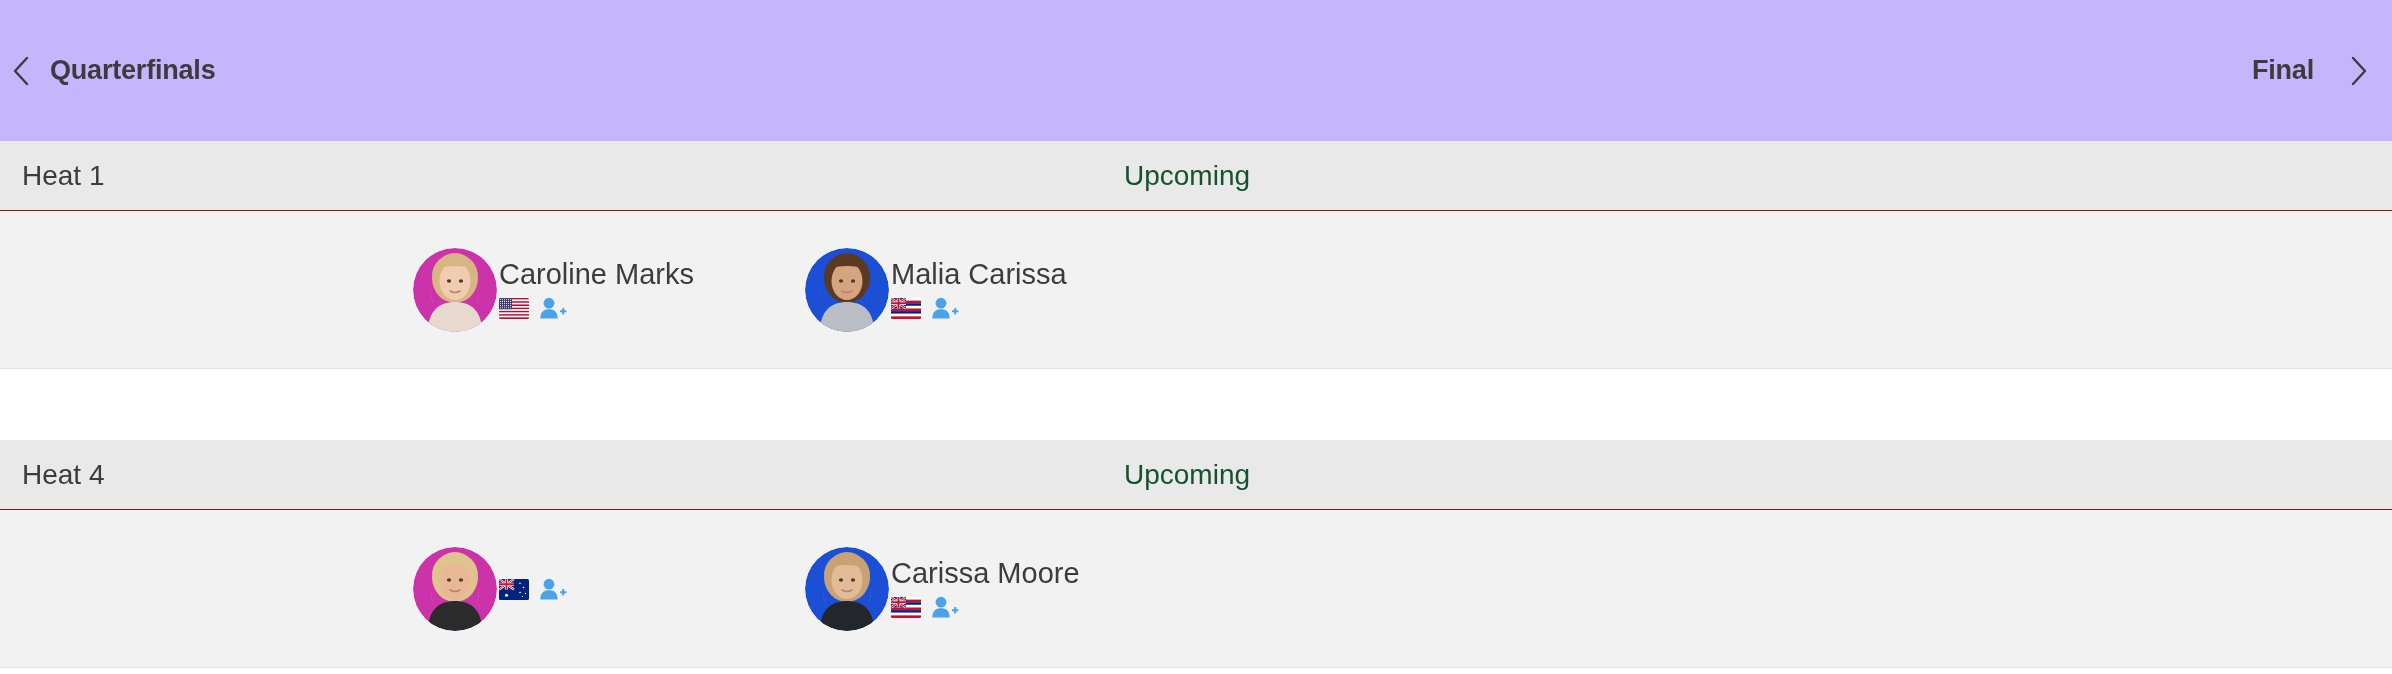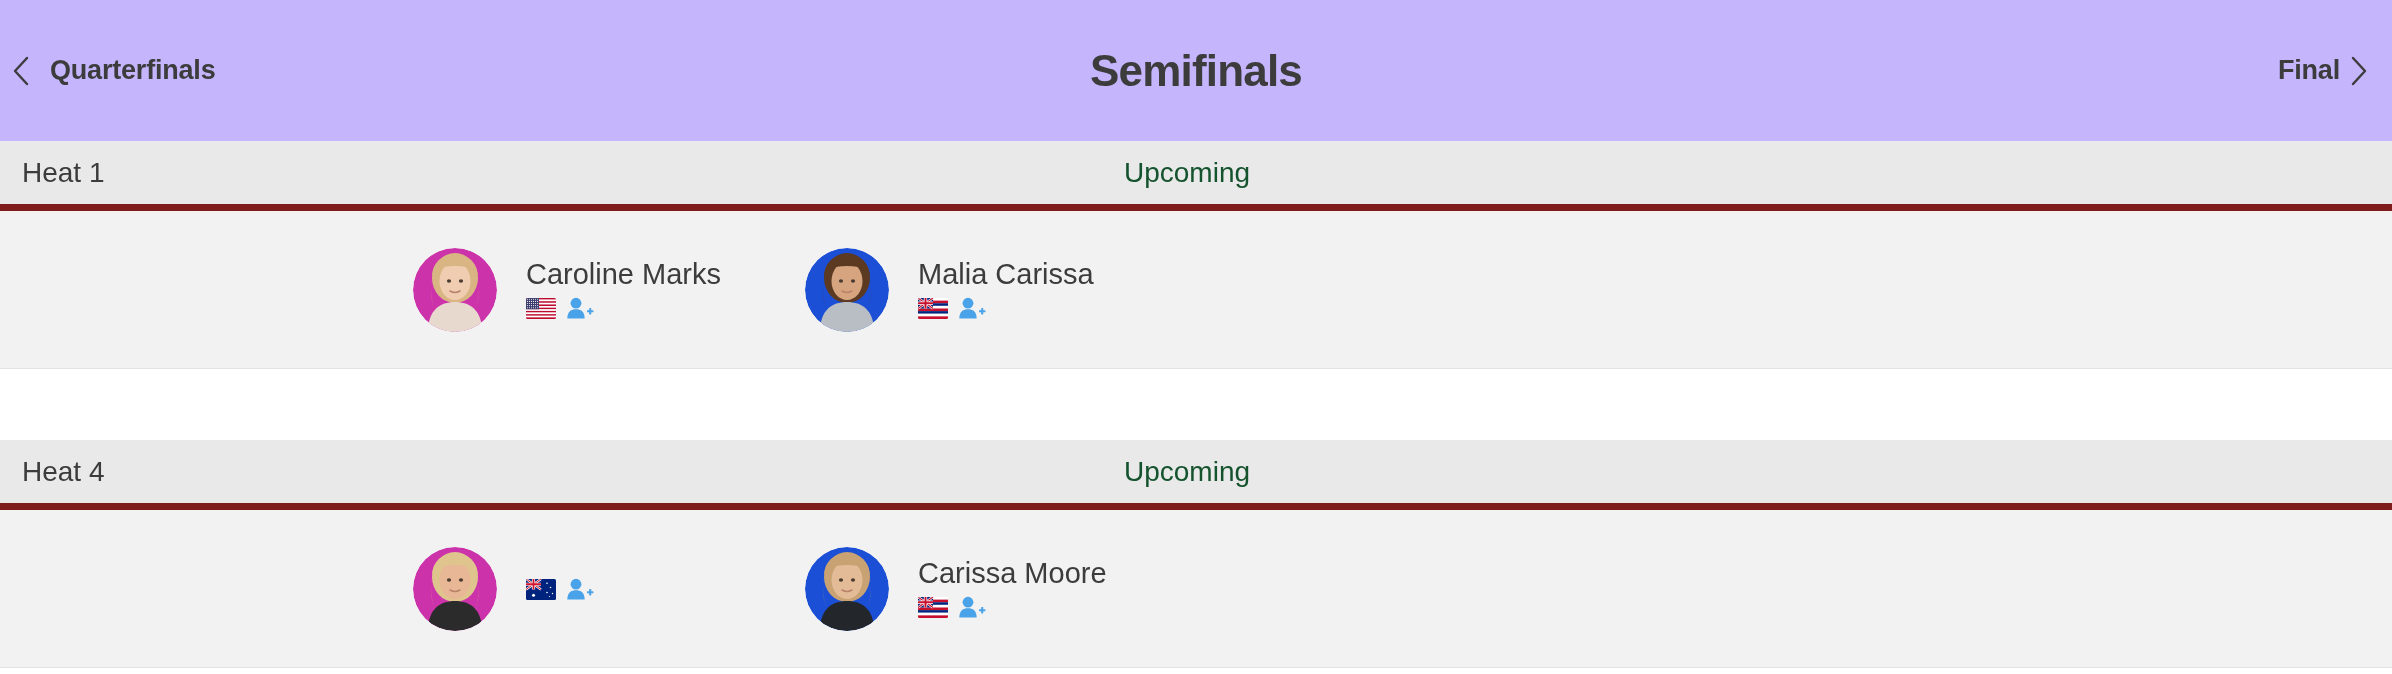--- a/index.html
+++ b/index.html
@@ -22,21 +22,21 @@
     padding: 0 20px 0 8px;
   }
 
   .nav-side {
     display: flex;
     align-items: center;
     gap: 14px;
     flex: 0 0 auto;
     z-index: 2;
   }
-  .nav-side.right { margin-left: auto; gap: 4px; }
+  .nav-side.right { margin-left: auto; gap: 30px; }
 
   .chev {
     width: 28px;
     height: 34px;
     display: block;
     flex: 0 0 auto;
   }
   .chev path {
     fill: none;
     stroke: #3c3c3c;
@@ -68,21 +68,21 @@
     pointer-events: none;
   }
 
   
   .heat-block { width: 100%; }
   .heat-spacer { height: 71px; background: #ffffff; }
 
   .heat-header {
     height: 70px;
     background: #e9e9e9;
-    border-bottom: 7px solid #7f1d1d;
+    border-bottom: 1px solid #7f1d1d;
     position: relative;
     display: flex;
     align-items: center;
   }
   .heat-name {
     position: absolute;
     left: 22px;
     font-size: 28px;
     color: #3c3c3c;
     line-height: 1;
@@ -101,21 +101,21 @@
     border-bottom: 1px solid #e3e3e3;
     position: relative;
   }
 
   .athlete {
     position: absolute;
     top: 0;
     height: 158px;
     display: flex;
     align-items: center;
-    gap: 29px;
+    gap: 2px;
   }
   .athlete.slot-a { left: 413px; }
   .athlete.slot-b { left: 805px; }
 
   .avatar {
     width: 84px;
     height: 84px;
     border-radius: 50%;
     overflow: hidden;
     position: relative;
@@ -165,21 +165,20 @@
 
 <div class="topnav">
 
   <div class="nav-side left">
     <svg class="chev" viewBox="0 0 28 34">
       <path d="M19 4 L7 17 L19 30"></path>
     </svg>
     <span class="nav-label">Quarterfinals</span>
   </div>
 
-  <div class="round-title">Semifinals</div>
 
   <div class="nav-side right">
     <span class="nav-label">Final</span>
     <svg class="chev" viewBox="0 0 28 34">
       <path d="M9 4 L21 17 L9 30"></path>
     </svg>
   </div>
 
 </div>
 

